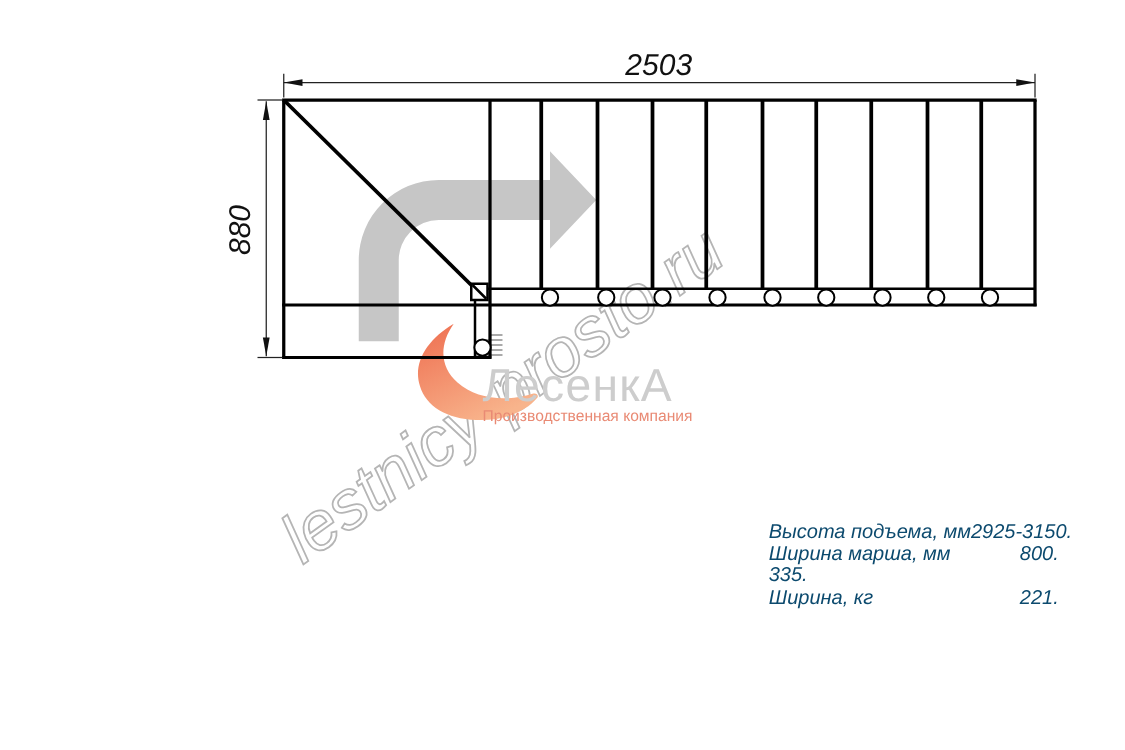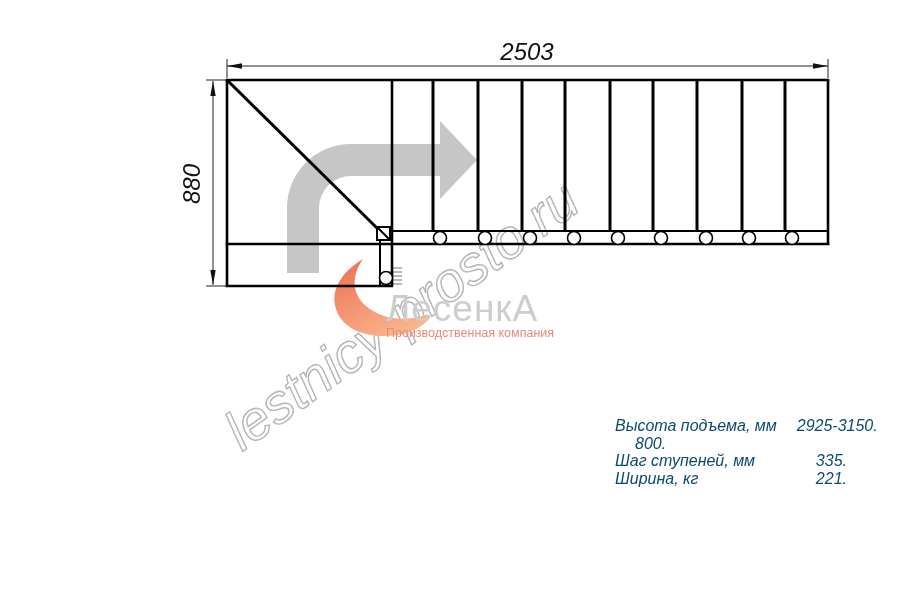--- a/index.html
+++ b/index.html
@@ -12,21 +12,21 @@
   .wm-text{font-family:"Liberation Sans",sans-serif;font-style:italic;font-size:55px;
            fill:none;stroke:#b5b5b5;stroke-width:1.4px;}
   .logo-name{font-family:"Liberation Sans",sans-serif;font-size:37px;fill:#cdcdcd;letter-spacing:1px;}
   .logo-tagline{font-family:"Liberation Sans",sans-serif;font-size:12.5px;fill:#e98a74;}
   .specs{
     position:absolute;left:615px;top:417px;width:232px;
     font-style:italic;font-size:16px;color:#0c4a6e;line-height:17.5px;
   }
   .spec-row{display:flex;justify-content:space-between;}
   .spec-label{white-space:nowrap;}
-  .spec-value{white-space:nowrap;text-align:left;margin-left:20px;}
+  .spec-value{white-space:nowrap;text-align:left;}
 </style>
 </head>
 <body>
 
 <div class="canvas">
 
   <svg class="plan-svg" width="900" height="600" viewBox="0 0 900 600">
 
     <defs>
       <linearGradient id="swooshGrad" x1="0" y1="0" x2="0.6" y2="1">
@@ -115,24 +115,24 @@
       <text class="dim-text" transform="translate(200,184) rotate(-90)" text-anchor="middle">880</text>
     </g>
   </svg>
 
   <div class="specs">
     <div class="spec-row">
       <span class="spec-label">Высота подъема, мм</span>
       <span class="spec-value">2925-3150.</span>
     </div>
     <div class="spec-row">
+      <span class="spec-label">Ширина марша, мм</span>
       <span class="spec-value">800.</span>
     </div>
     <div class="spec-row">
-      <span class="spec-label">Шаг ступеней, мм</span>
       <span class="spec-value">335.</span>
     </div>
     <div class="spec-row">
       <span class="spec-label">Ширина, кг</span>
       <span class="spec-value">221.</span>
     </div>
   </div>
 
 </div>
 

